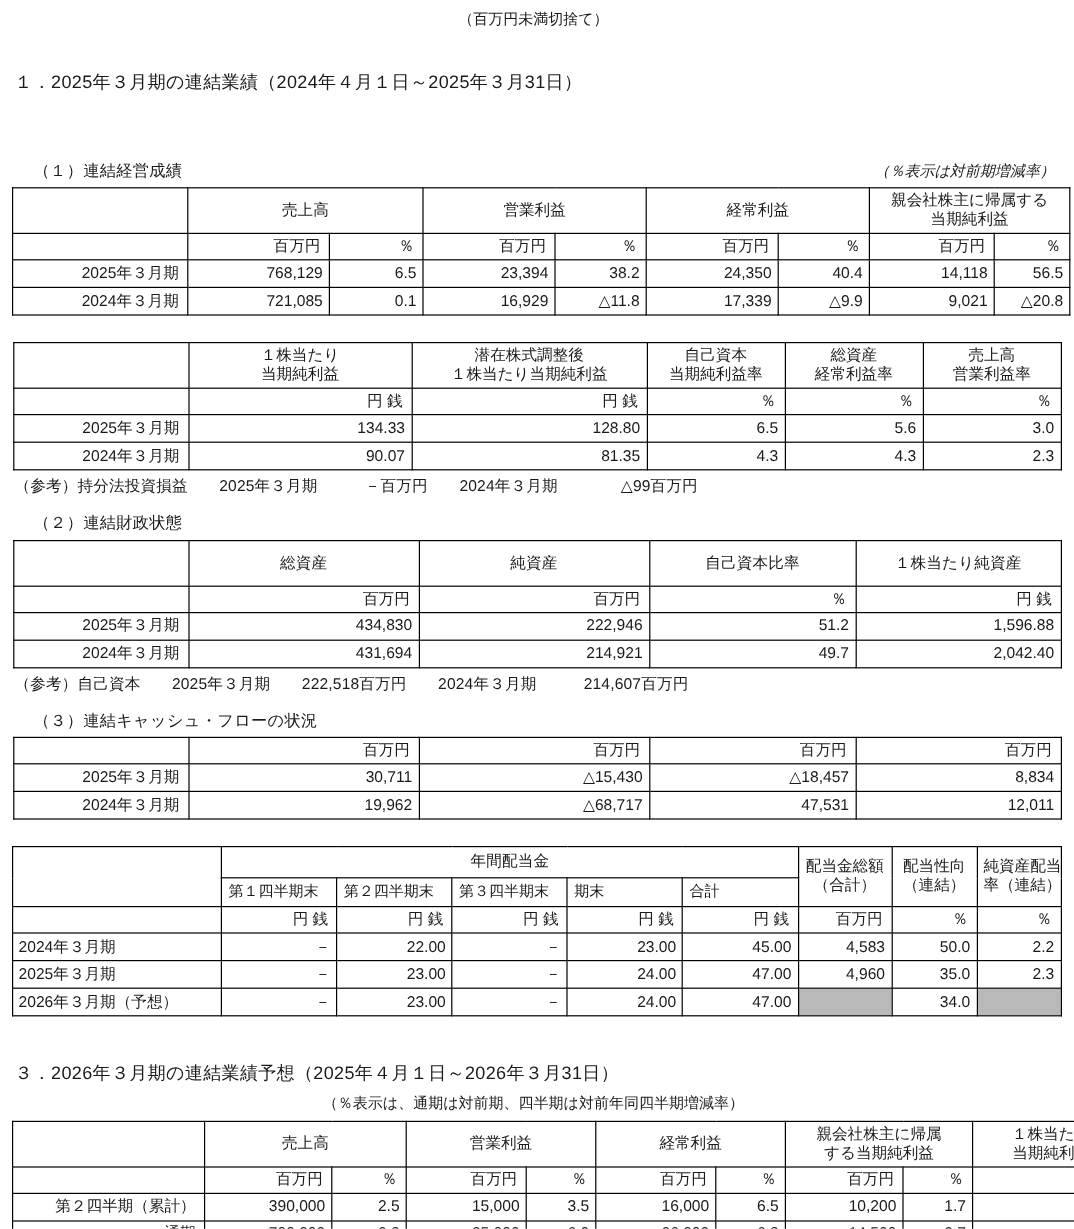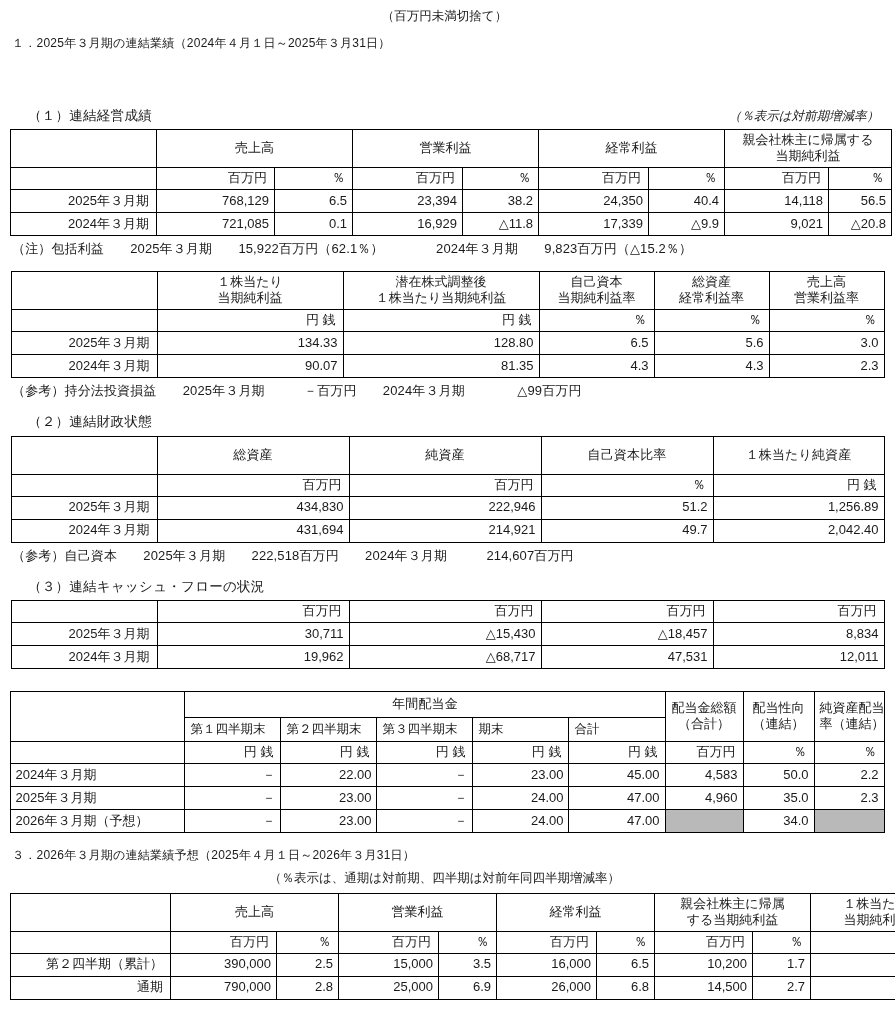--- a/index.html
+++ b/index.html
@@ -26,24 +26,25 @@
   }
 
   
   .right-note {
     text-align: center;
     font-size: 12.5px;
     line-height: 1;
     padding-right: 6px;
   }
   .sec-head {
-    font-size: 12px;
+    font-size: 15px;
     line-height: 1;
     letter-spacing: .02em;
     padding-left: 2px;
+    margin-top: 24px;
   }
   .sub-head {
     font-size: 13.5px;
     line-height: 1;
     letter-spacing: .02em;
     padding-left: 18px;
   }
   .head-row {
     display: flex;
     align-items: flex-end;
@@ -191,21 +192,20 @@
         <td class="num">△11.8</td>
         <td class="num">17,339</td>
         <td class="num">△9.9</td>
         <td class="num">9,021</td>
         <td class="num">△20.8</td>
       </tr>
     </tbody>
   </table>
 
   <div style="height:6px"></div>
-  <div class="note-line">（注）包括利益　　2025年３月期　　15,922百万円（62.1％）　　　　2024年３月期　　9,823百万円（△15.2％）</div>
 
   <div style="height:16px"></div>
   <table class="fin">
     <colgroup>
       <col style="width:146px">
         <col style="width:186px">
         <col style="width:196px">
       <col style="width:115px">
         <col style="width:115px">
         <col style="width:115px">
@@ -289,21 +289,21 @@
         <td class="unit">百万円</td>
         <td class="unit">百万円</td>
         <td class="unit">％</td>
         <td class="unit">円 銭</td>
       </tr>
       <tr class="datarow">
         <td class="lbl">2025年３月期</td>
         <td class="num">434,830</td>
         <td class="num">222,946</td>
         <td class="num">51.2</td>
-        <td class="num">1,256.89</td>
+        <td class="num">1,596.88</td>
       </tr>
       <tr class="datarow">
         <td class="lbl">2024年３月期</td>
         <td class="num">431,694</td>
         <td class="num">214,921</td>
         <td class="num">49.7</td>
         <td class="num">2,042.40</td>
       </tr>
     </tbody>
   </table>

